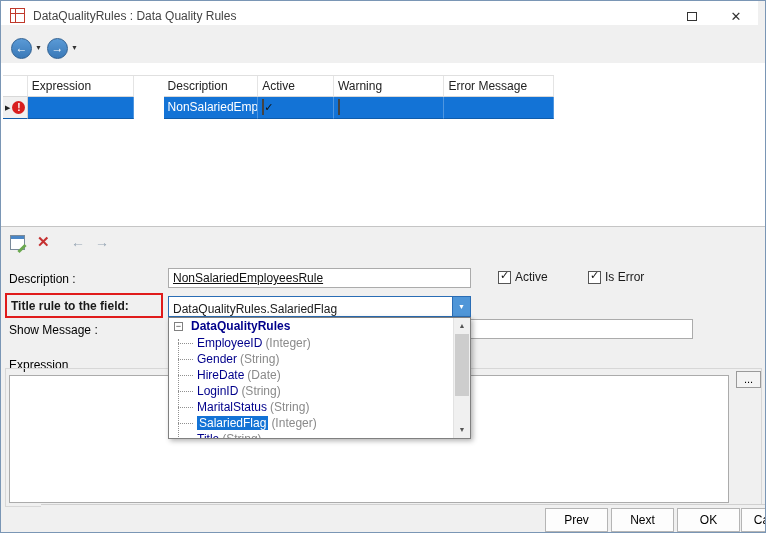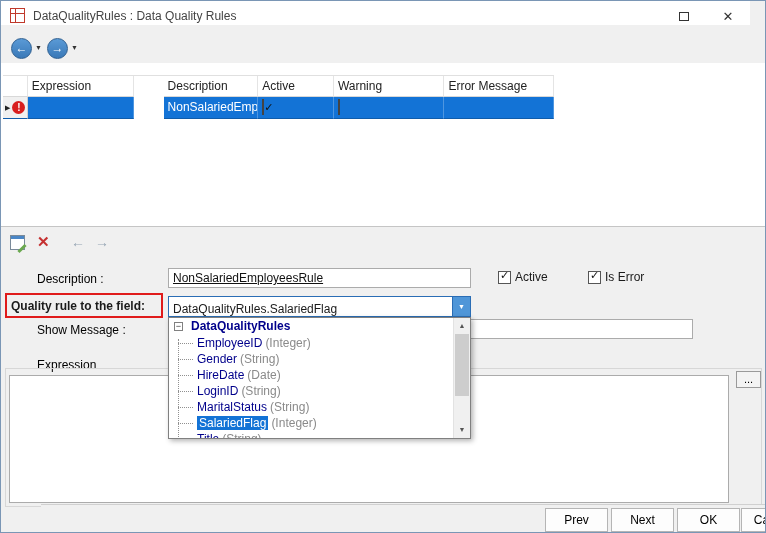--- a/index.html
+++ b/index.html
@@ -1,20 +1,20 @@
 <!DOCTYPE html>
 <html><head>
 <meta charset="utf-8">
 <style>
   * { margin:0; padding:0; box-sizing:border-box; }
   body { font-family:"Liberation Sans", sans-serif; font-size:12px; color:#1a1a1a; background:#e8e8e8; }
   .window { position:relative; width:766px; height:533px; background:#f0f0f0; border:1px solid #7a96b5; overflow:hidden; }
 
   
-  .titlebar { position:absolute; top:0; left:0; right:15px; height:24px; background:#ffffff; }
+  .titlebar { position:absolute; top:0; left:0; right:7px; height:24px; background:#ffffff; }
   .app-icon { position:absolute; left:9px; top:7px; width:15px; height:15px; background:#fff; border:1px solid #c0392b; }
   .app-icon::before { content:""; position:absolute; left:0; top:4px; right:0; height:1px; background:#c0392b; }
   .app-icon::after { content:""; position:absolute; top:0; left:4px; bottom:0; width:1px; background:#c0392b; }
   .title-text { position:absolute; left:32px; top:0; line-height:30px; color:#444; }
   .win-btn { position:absolute; top:0; width:44px; height:30px; display:flex; align-items:center; justify-content:center; cursor:default; }
   .btn-max { right:44px; }
   .btn-close { right:0; }
   .max-glyph { width:10px; height:9px; border:1px solid #333; display:inline-block; }
   .close-glyph { font-size:13px; color:#333; }
 
@@ -53,21 +53,21 @@
   
   .form-panel { position:absolute; top:225px; left:0; right:0; bottom:0; background:#f0f0f0; border-top:1px solid #c5c5c5; }
   .icon-sheet { position:absolute; left:9px; top:8px; width:15px; height:15px; background:#fff; border:1px solid #7a8a99; }
   .icon-sheet::before { content:""; position:absolute; left:0; top:0; right:0; height:3px; background:#4a86c6; }
   .icon-sheet::after { content:""; position:absolute; right:-3px; bottom:-1px; width:10px; height:3px; background:#6aa84f; transform:rotate(-45deg); }
   .icon-delete { position:absolute; left:36px; top:6px; font-size:15px; font-weight:bold; color:#c53030; }
   .icon-arrow { position:absolute; top:7px; font-size:14px; font-weight:bold; color:#97a6b4; }
   .arrow-left { left:70px; }
   .arrow-right { left:94px; }
 
-  .lbl { position:absolute; color:#000;margin-left:28px; }
+  .lbl { position:absolute; color:#000; }
   .txtbox { position:absolute; height:20px; background:#fff; border:1px solid #ababab; font-family:"Liberation Sans",sans-serif; font-size:12px; padding:0 4px; color:#111;text-decoration:underline; }
   .fcheck { position:absolute; display:flex; align-items:center; gap:4px; }
   .fcheck .box { width:13px; height:13px; background:#fff; border:1px solid #555; position:relative; flex:0 0 auto; }
   .fcheck .box .check-glyph { position:absolute; left:1px; top:-3px; font-size:11px; color:#111; }
 
   .attach-red { position:absolute; left:4px; top:66px; width:158px; height:25px; border:2px solid #e01b1b; display:flex; align-items:center; padding-left:4px; font-weight:bold; background:#f0f0f0; }
   .attach-combo { position:absolute; left:167px; top:69px; width:303px; height:21px; background:#fff; border:1px solid #2a6db5; display:flex; align-items:flex-end; padding:0 20px 0 4px; }
   .attach-drop-btn { position:absolute; right:0; top:0; bottom:0; width:18px; background:#4f96d8; border-left:1px solid #2a6db5; color:#fff; font-size:7px; display:flex; align-items:center; justify-content:center; }
 
   
@@ -179,21 +179,21 @@
       <span>Active</span>
     </div>
     <div class="fcheck" style="left:587px; top:43px;">
       <span class="box">
           <span class="check-glyph">✓</span>
         </span>
       <span>Is Error</span>
     </div>
 
     <div class="attach-red">
-      <span>Quality rule to the field:</span>
+      <span>Title rule to the field:</span>
     </div>
     <div class="attach-combo">
       <span>DataQualityRules.SalariedFlag</span>
       <span class="attach-drop-btn">
         <span>▼</span>
       </span>
     </div>
 
     <span class="lbl" style="left:8px; top:96px;">Show Message :</span>
     <input class="txtbox" style="left: 167px; top: 92px; width: 525px;">

